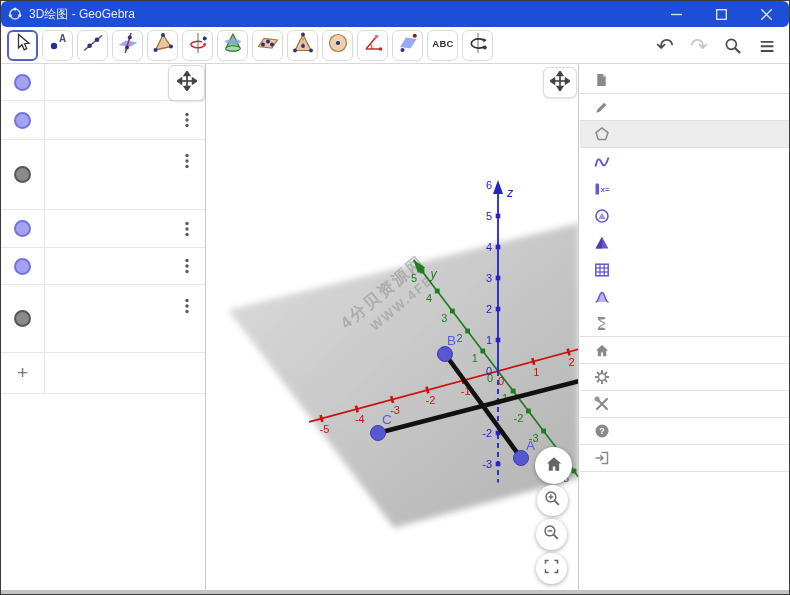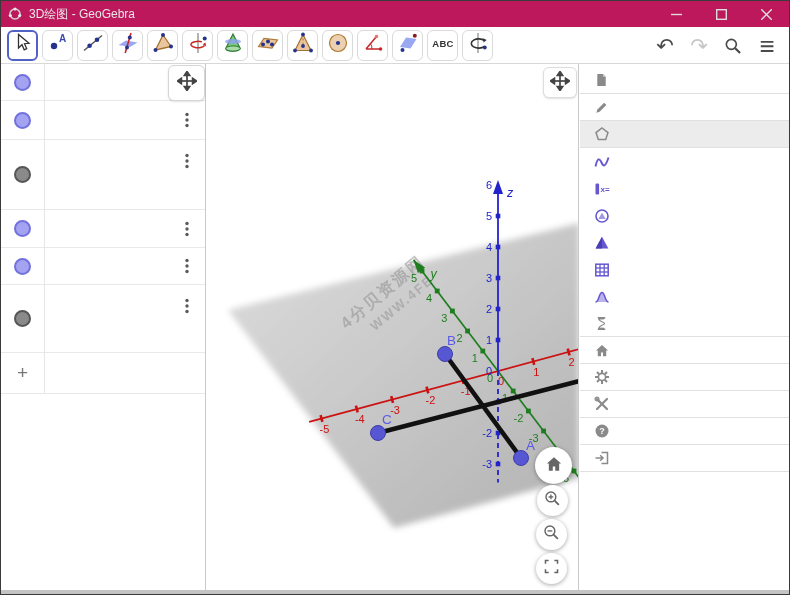--- a/index.html
+++ b/index.html
@@ -1,20 +1,20 @@
 <!DOCTYPE html>
 <html><head>
 <meta charset="utf-8">
 <style>
   html,body{margin:0;padding:0;background:#888;}
   *{box-sizing:border-box;}
   .win{position:relative;width:790px;height:595px;background:#fff;border:1px solid #3a3a3a;
        font-family:"Liberation Sans", sans-serif;overflow:hidden;}
   
-  .titlebar{position:absolute;left:0;top:0;width:100%;height:26px;background:#be185d;display:flex;align-items:center;}
+  .titlebar{position:absolute;left:0;top:0;width:100%;height:26px;background:#1d4ed8;display:flex;align-items:center;border-radius:6px;}
   .tlogo{margin-left:7px;display:flex;align-items:center;}
   .ttitle{color:#e8e8e8;font-size:12px;margin-left:7px;}
   .wbtns{position:absolute;right:0;top:0;height:26px;display:flex;}
   .wbtn{width:45px;height:26px;display:flex;align-items:center;justify-content:center;cursor:default;}
   
   .toolbar{position:absolute;left:0;top:26px;width:100%;height:37px;background:#fff;border-bottom:1px solid #d8d8d8;display:flex;align-items:center;}
   #tools{display:flex;margin-left:6px;}
   .tbtn{width:31px;height:31px;border:1px solid #dadada;border-radius:6px;background:#fff;margin-right:4px;
         display:flex;align-items:center;justify-content:center;}
   .tbtn.sel{border:2px solid #5161c4;}

